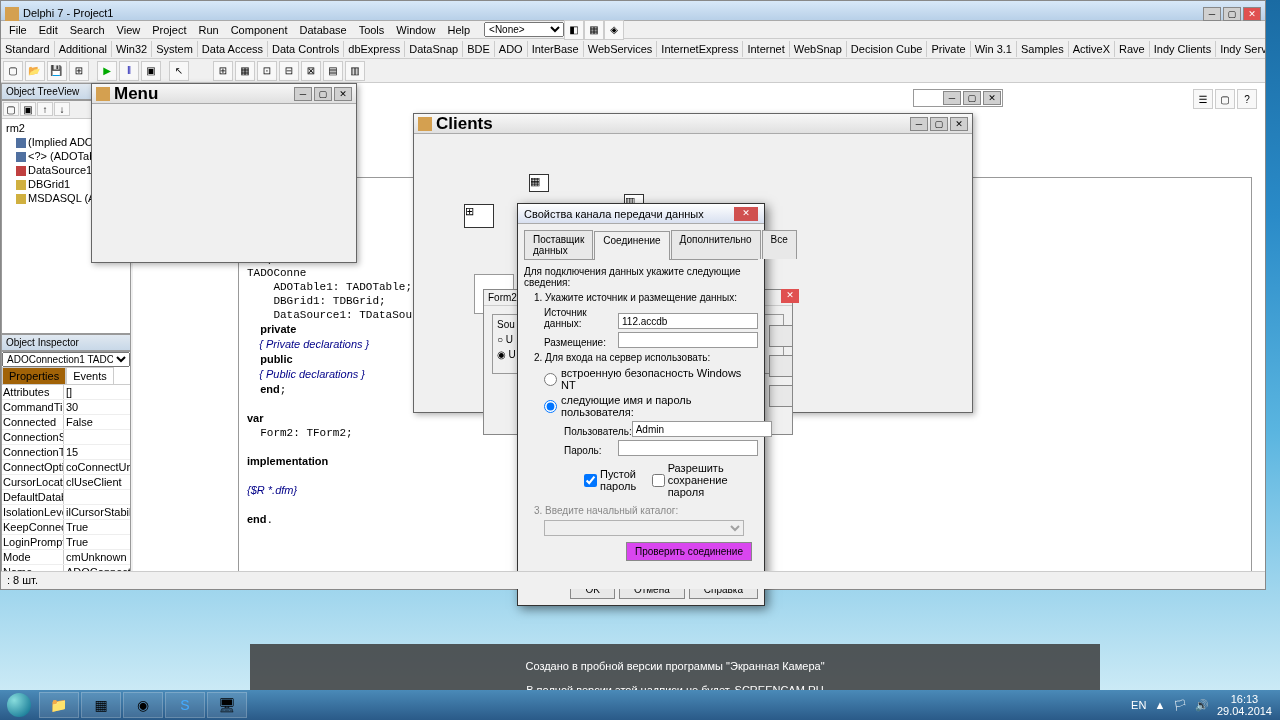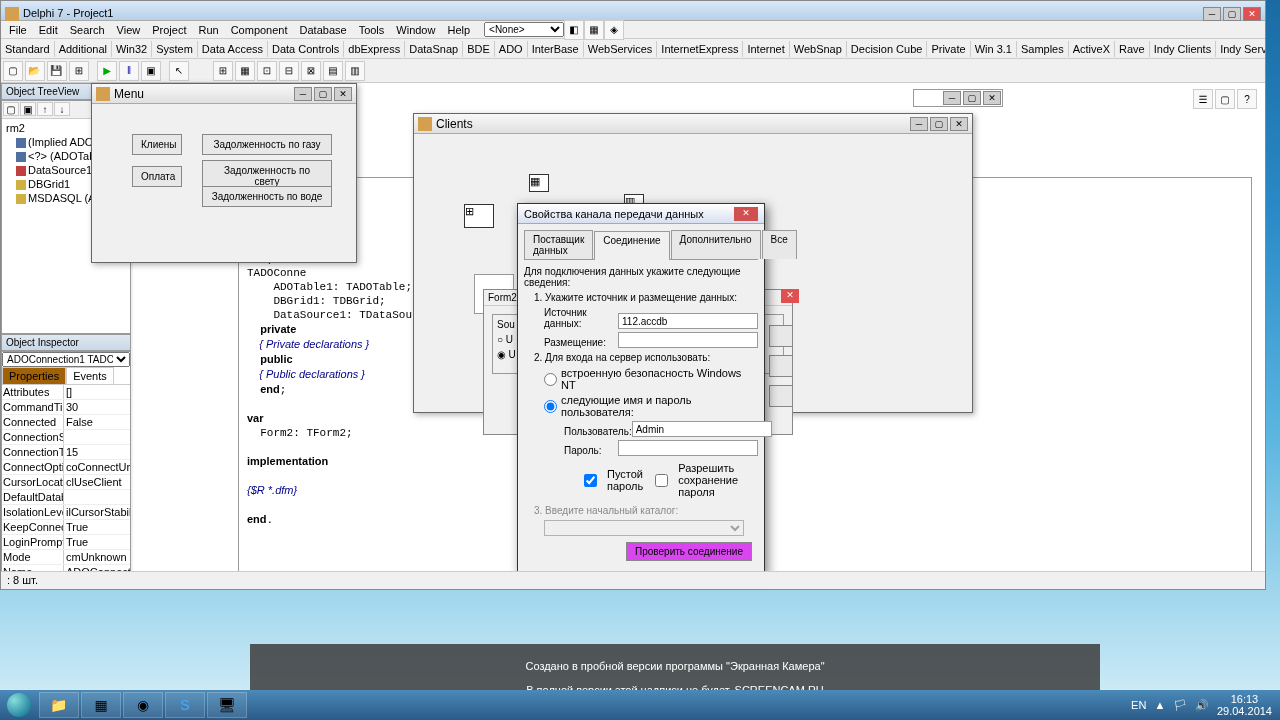--- a/index.html
+++ b/index.html
@@ -38,21 +38,21 @@
 .insp-tabs { display: flex; font-size: 10px; border-bottom: 1px solid #ccc; }
 .insp-tab { padding: 2px 6px; border: 1px solid #ccc; border-bottom: none; cursor: pointer; }
 .insp-tab.active { background: #a16207; }
 .insp-grid { flex: 1; overflow: hidden; }
 .insp-row { display: flex; font-size: 10px; border-bottom: 1px solid #eee; }
 .insp-key { width: 62px; padding: 1px 1px; border-right: 1px solid #ccc; overflow: hidden; white-space: nowrap; }
 .insp-val { flex: 1; padding: 1px 2px; overflow: hidden; white-space: nowrap; }
 .designer-area { position: absolute; left: 132px; top: 0; right: 0; bottom: 0; background: #fff; }
 .form-window { position: absolute; background: #f0f0f0; border: 1px solid #666; box-shadow: 2px 2px 6px rgba(0,0,0,0.3); }
 .form-title { height: 20px; background: linear-gradient(180deg, #f8f8f8, #e0e0e0); display: flex; align-items: center; padding: 0 4px; border-bottom: 1px solid #aaa; }
-.form-title-text { flex: 1; font-size: 12px; }
+.form-title-text { flex: 1; font-size: 17px; font-weight: bold; }
 .form-body { position: relative; background: #f0f0f0; background-image: radial-gradient(circle, #888 0.5px, transparent 0.5px); background-size: 8px 8px; }
 .d-btn { position: absolute; background: #e8e8e8; border: 1px solid #888; text-align: center; font-size: 10px; padding: 4px 8px; cursor: pointer; }
 .code-area { position: absolute; left: 105px; top: 94px; width: 1014px; height: 412px; background: #fff; border: 1px solid #999; }
 .code-text { padding: 4px 8px; font-family: 'Courier New', monospace; font-size: 11px; white-space: pre; line-height: 14px; }
 .kw { font-weight: bold; }
 .cm { font-style: italic; color: #008; }
 .code-status { position: absolute; bottom: 0; left: 0; right: 0; height: 16px; border-top: 1px solid #ccc; display: flex; font-size: 10px; }
 .code-status span { padding: 1px 8px; border-right: 1px solid #ccc; }
 .code-tabs { position: absolute; bottom: 16px; left: 300px; display: flex; font-size: 10px; }
 .code-tabs span { padding: 1px 6px; border: 1px solid #ccc; background: #f0f0f0; }
@@ -62,21 +62,21 @@
 .dlg-close { width: 24px; height: 14px; background: #d05050; color: #fff; text-align: center; line-height: 12px; cursor: pointer; font-size: 9px; }
 .dlg-body { padding: 6px; }
 .dlg-tabs { display: flex; border-bottom: 1px solid #999; margin-bottom: 6px; }
 .dlg-tab { padding: 3px 8px; border: 1px solid #999; border-bottom: none; margin-right: 1px; font-size: 10px; cursor: pointer; background: #e8e8e8; }
 .dlg-tab.active { background: #f0f0f0; position: relative; top: 1px; }
 .dlg-text { font-size: 10px; margin: 4px 0; }
 .dlg-field { display: flex; align-items: flex-end; margin: 3px 0 3px 20px; }
 .dlg-label { width: 90px; font-size: 10px; }
 .dlg-input { flex: 1; border: 1px solid #999; padding: 1px 3px; font-size: 10px; height: 16px; }
 .dlg-radio { margin: 3px 0 3px 20px; font-size: 10px; display: flex; align-items: center; gap: 4px; }
-.dlg-check { margin: 3px 0 3px 20px; font-size: 10px; display: flex; align-items: center; gap: 10px; }
+.dlg-check { margin: 3px 0 3px 20px; font-size: 10px; display: flex; align-items: center; gap: 3px; }
 .dlg-check-row { display: flex; margin-left: 20px; gap: 12px; }
 .dlg-btns { display: flex; justify-content: flex-end; gap: 4px; padding: 6px; border-top: 1px solid #ccc; }
 .dlg-btn { padding: 3px 14px; border: 1px solid #888; background: #e8e8e8; font-size: 10px; cursor: pointer; }
 .test-btn { float: right; margin: 6px 6px 6px 0; padding: 3px 8px; border: 1px solid #888; background: #d946ef; font-size: 10px; cursor: pointer; }
 .statusbar { position: absolute; bottom: 0; left: 0; right: 0; height: 18px; background: #f0f0f0; border-top: 1px solid #ccc; padding: 2px 6px; font-size: 10px; }
 .watermark { position: absolute; left: 250px; bottom: 8px; width: 850px; background: rgba(60,60,60,0.85); color: #fff; padding: 10px 20px; text-align: center; font-size: 18px; line-height: 24px; }
 .taskbar { position: absolute; bottom: 0; left: 0; right: 0; height: 30px; background: linear-gradient(180deg, #4a8ab8, #2a5a88); display: flex; align-items: center; }
 .start-btn { width: 38px; height: 30px; display: flex; align-items: center; justify-content: center; }
 .start-orb { width: 24px; height: 24px; border-radius: 50%; background: radial-gradient(circle at 30% 30%, #8dd, #068); }
 .task-icon { width: 40px; height: 26px; margin: 0 1px; background: rgba(255,255,255,0.1); border: 1px solid rgba(255,255,255,0.2); display: flex; align-items: center; justify-content: center; font-size: 14px; cursor: pointer; }
@@ -331,27 +331,20 @@
       <div class="form-window" style="left:-42px;top:0px;width:266px;height:180px">
         <div class="form-title">
           <div class="titlebar-icon"></div>
           <div class="form-title-text">Menu</div>
           <div class="win-btns">
             <div class="win-btn">─</div>
             <div class="win-btn">▢</div>
             <div class="win-btn">✕</div>
           </div>
         </div>
-        <div class="form-body" style="height:158px">
-          <div class="d-btn" style="left:40px;top:30px;width:50px">Клиены</div>
-          <div class="d-btn" style="left:40px;top:62px;width:50px">Оплата</div>
-          <div class="d-btn" style="left:110px;top:30px;width:130px">Задолженность по газу</div>
-          <div class="d-btn" style="left:110px;top:56px;width:130px">Задолженность по свету</div>
-          <div class="d-btn" style="left:110px;top:82px;width:130px">Задолженность по воде</div>
-        </div>
       </div>
 
       <div class="dialog" style="left:384px;top:120px;width:248px">
         <div class="dlg-title">
           <div class="dlg-title-text">Свойства канала передачи данных</div>
           <div class="dlg-close">✕</div>
         </div>
         <div class="dlg-body">
           <div class="dlg-tabs">
             <div class="dlg-tab">Поставщик данных</div>
@@ -394,20 +387,25 @@
             <label class="dlg-check" style="margin-left:0">
                 <input type="checkbox" style="">
                 <span>Разрешить сохранение пароля</span>
               </label>
           </div>
           <div class="dlg-text" style="margin-left:10px;color:#888">3. Введите начальный каталог:</div>
           <select class="dlg-input" style="width:200px;margin-left:20px;display:block" disabled=""></select>
           <div style="clear:both;overflow:hidden">
               <button class="test-btn">Проверить соединение</button>
             </div>
+        </div>
+        <div class="dlg-btns">
+          <button class="dlg-btn">OK</button>
+          <button class="dlg-btn">Отмена</button>
+          <button class="dlg-btn">Справка</button>
         </div>
       </div>
 
     </div>
   </div>
   <div class="statusbar"><span>: 8 шт.</span></div>
 </div>
 
 <div class="watermark">
   <div>Создано в пробной версии программы "Экранная Камера"</div>

